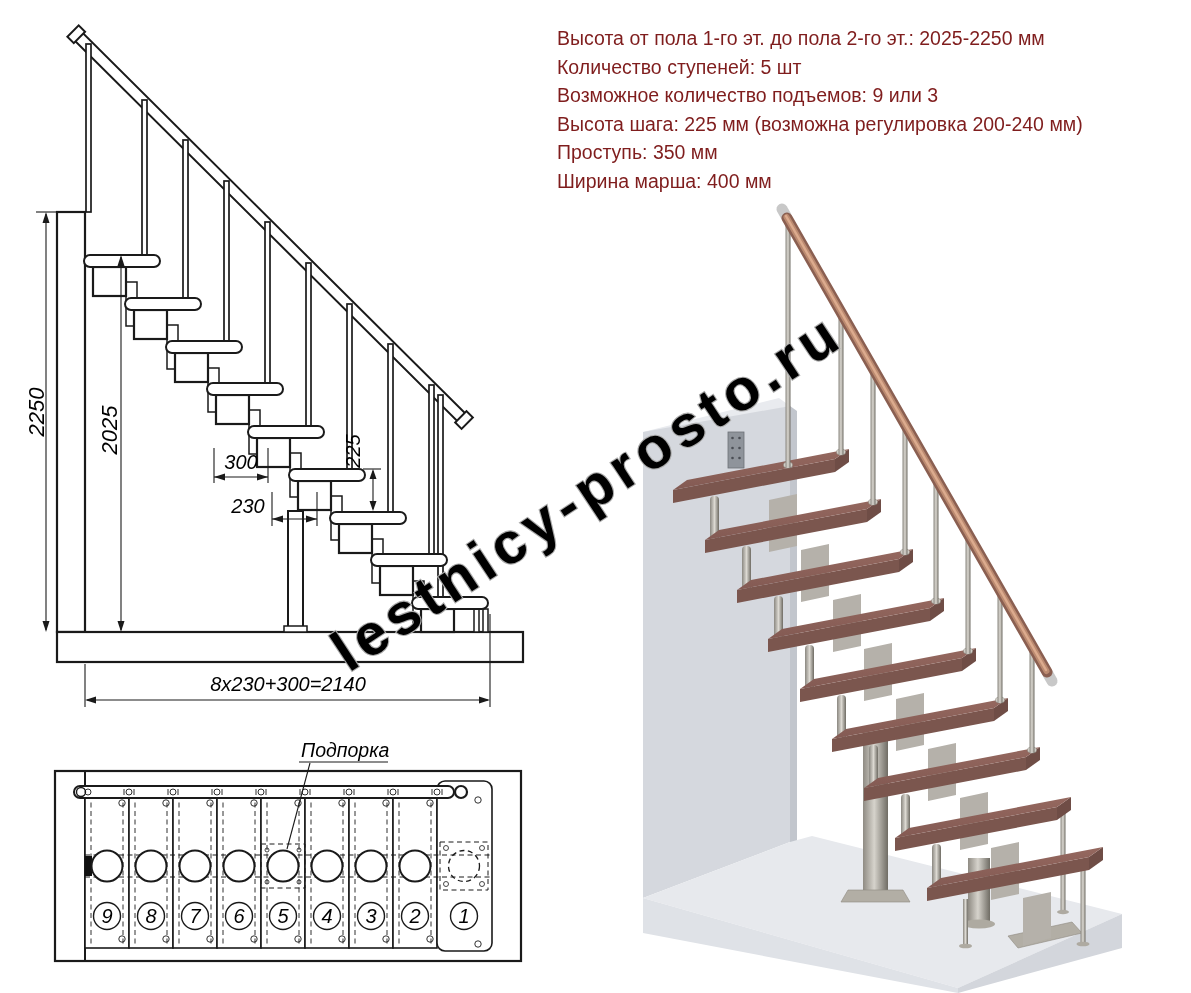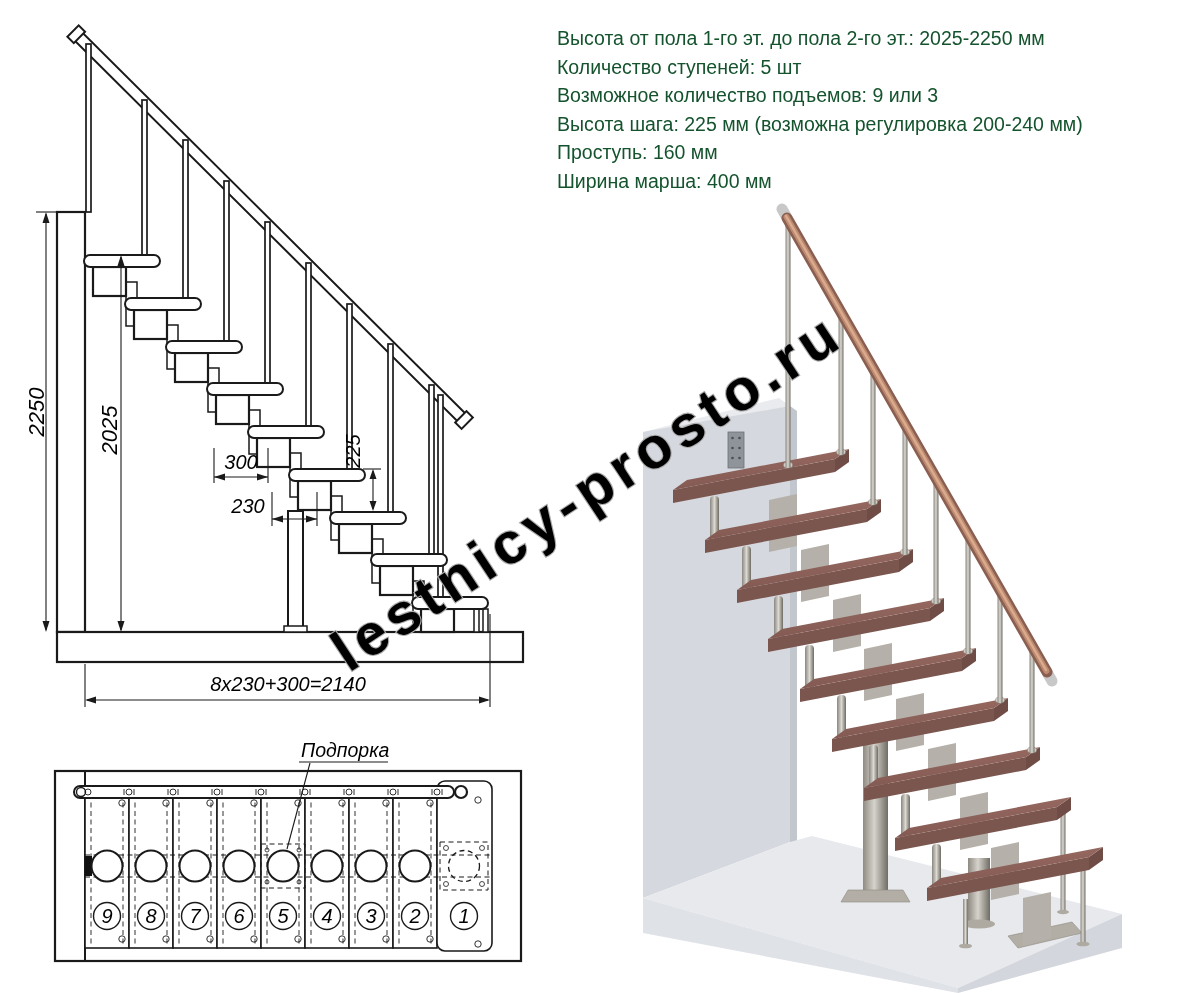--- a/index.html
+++ b/index.html
@@ -2,21 +2,21 @@
 <html style="--line: #1a1a1a; --tread_top: #8c615a; --tread_front: #7b564e; --tread_side: #6f4d46; --rail_dark: #8a5f51; --rail_mid: #bb8a70; --rail_light: #dcab8e; --metal_plate: #b2aea5; --wall_front: #d5d8de; --wall_top: #e9ebef; --wall_side: #c2c6cd; --floor_top: #e7e9ed; --floor_front: #dfe2e7; --floor_side: #d3d6dc; --watermark: #ababab;"><head>
 <meta charset="utf-8">
 <style>
   html,body{margin:0;padding:0;background:#fff;}
   body{width:1191px;height:993px;position:relative;overflow:hidden;
        font-family:"Liberation Sans",sans-serif;}
   #scene{position:absolute;left:0;top:0;}
   svg text{font-family:"Liberation Sans",sans-serif;fill:#000;}
   svg text.dim{font-style:italic;}
   .specs{position:absolute;left:557px;top:24px;width:560px;
-         font-size:19.5px;line-height:28.5px;color:#14532d;}
+         font-size:19.5px;line-height:28.5px;color:#7f1d1d;}
   .specs div{white-space:nowrap;}
   .ln{stroke:var(--line);fill:none;}
   .wfill{fill:#fff;stroke:var(--line);}
   .dash{stroke:var(--line);fill:none;stroke-dasharray:5 3.5;}
 </style>
 </head>
 <body>
 
 <svg id="scene" width="1191" height="993" viewBox="0 0 1191 993">
   <defs>
@@ -372,15 +372,15 @@
   </g>
 
   <text transform="translate(598,508) rotate(-33.5)" text-anchor="middle" font-size="58" font-weight="bold" letter-spacing="6" paint-order="stroke" stroke="#ababab" stroke-width="2.2" fill="rgba(255,255,255,0.55)">lestnicy-prosto.ru</text>
 </svg>
 
 <div class="specs">
   <div>Высота от пола 1-го эт. до пола 2-го эт.: 2025-2250 мм</div>
   <div>Количество ступеней: 5 шт</div>
   <div>Возможное количество подъемов: 9 или 3</div>
   <div>Высота шага: 225 мм (возможна регулировка 200-240 мм)</div>
-  <div>Проступь: 160 мм</div>
+  <div>Проступь: 350 мм</div>
   <div>Ширина марша: 400 мм</div>
 </div>
 
 </body></html>

